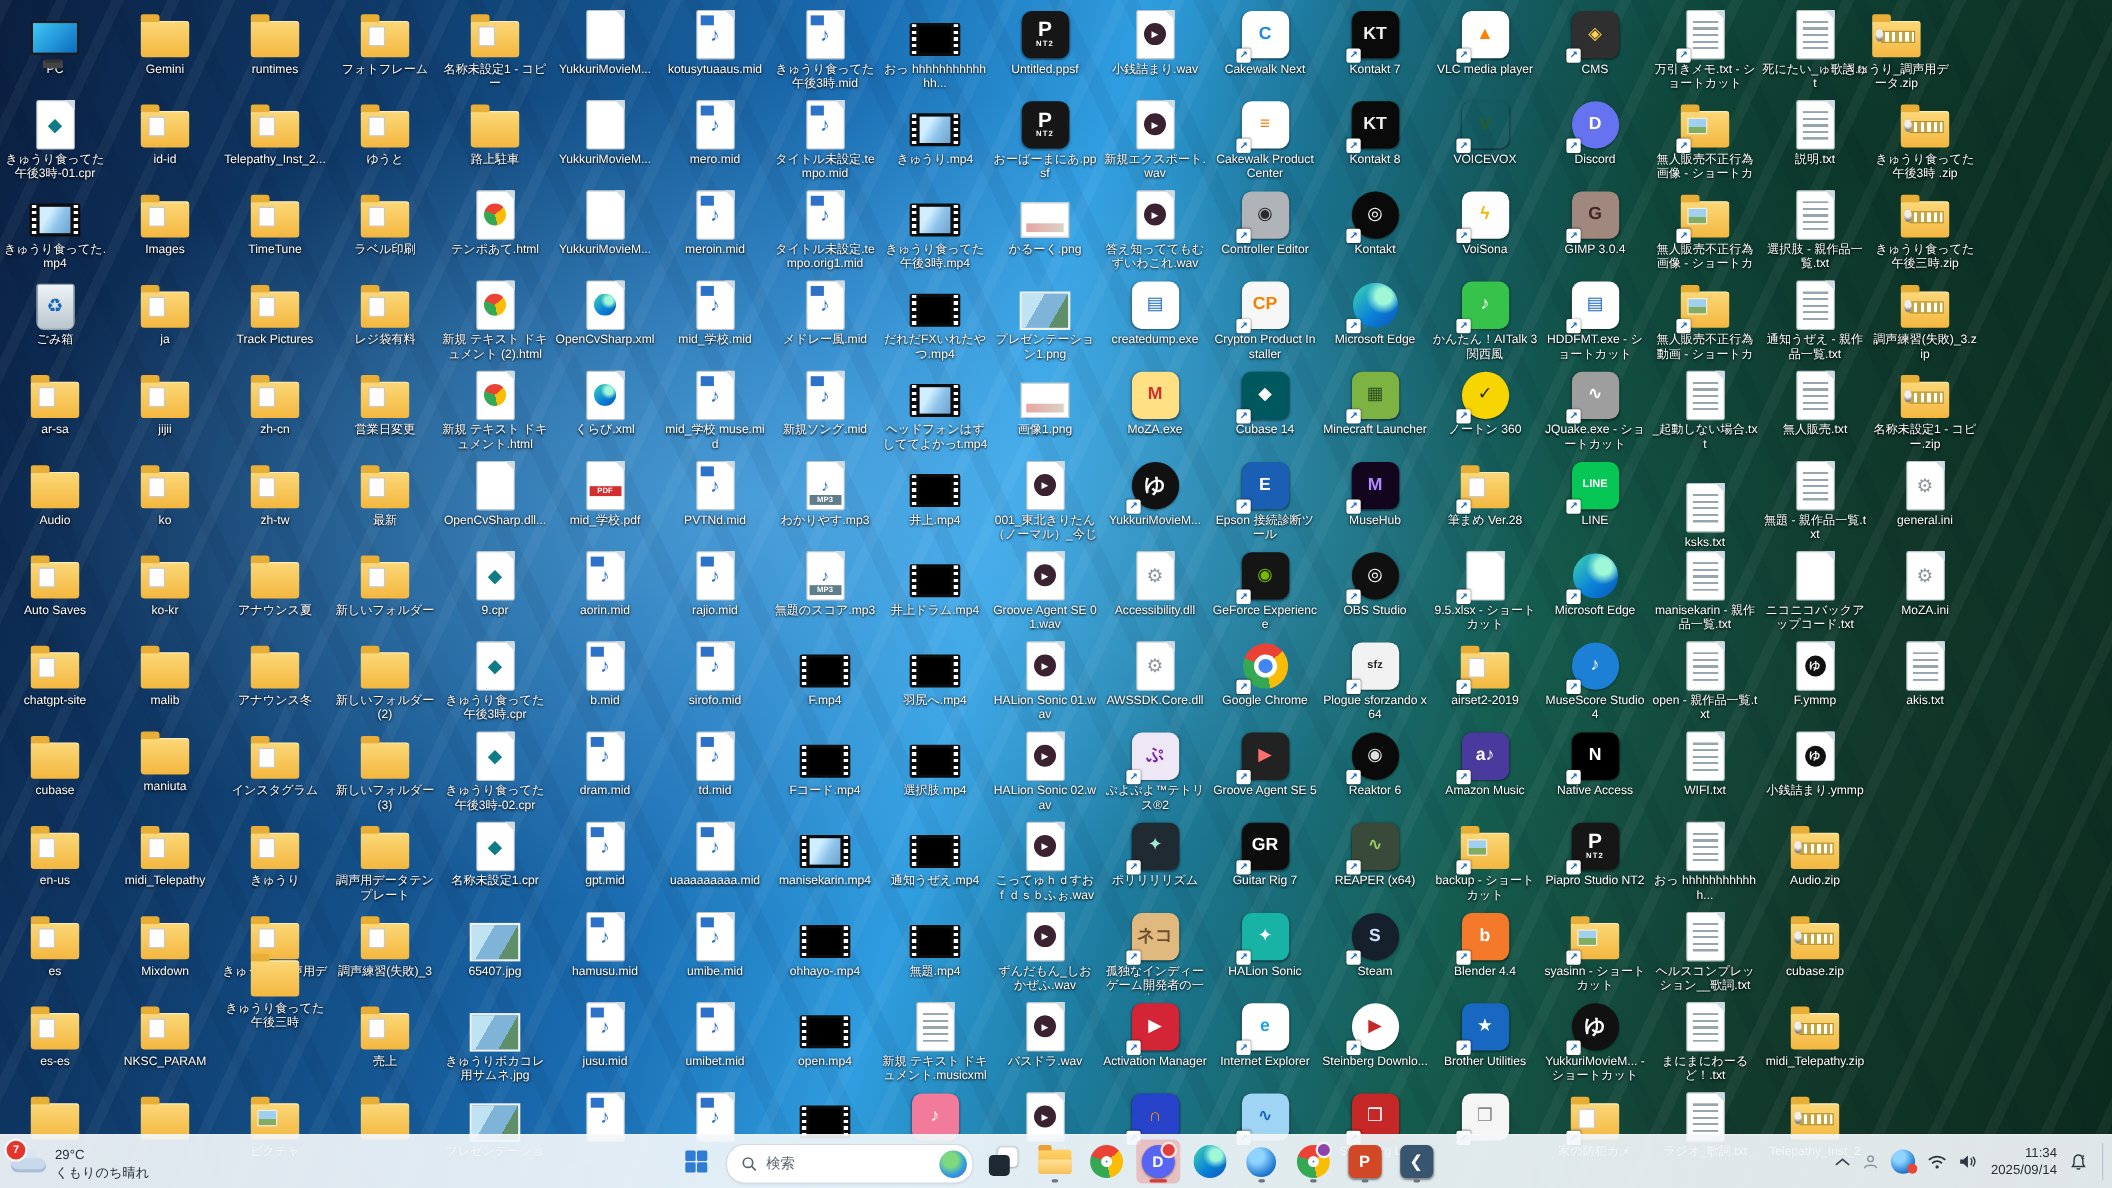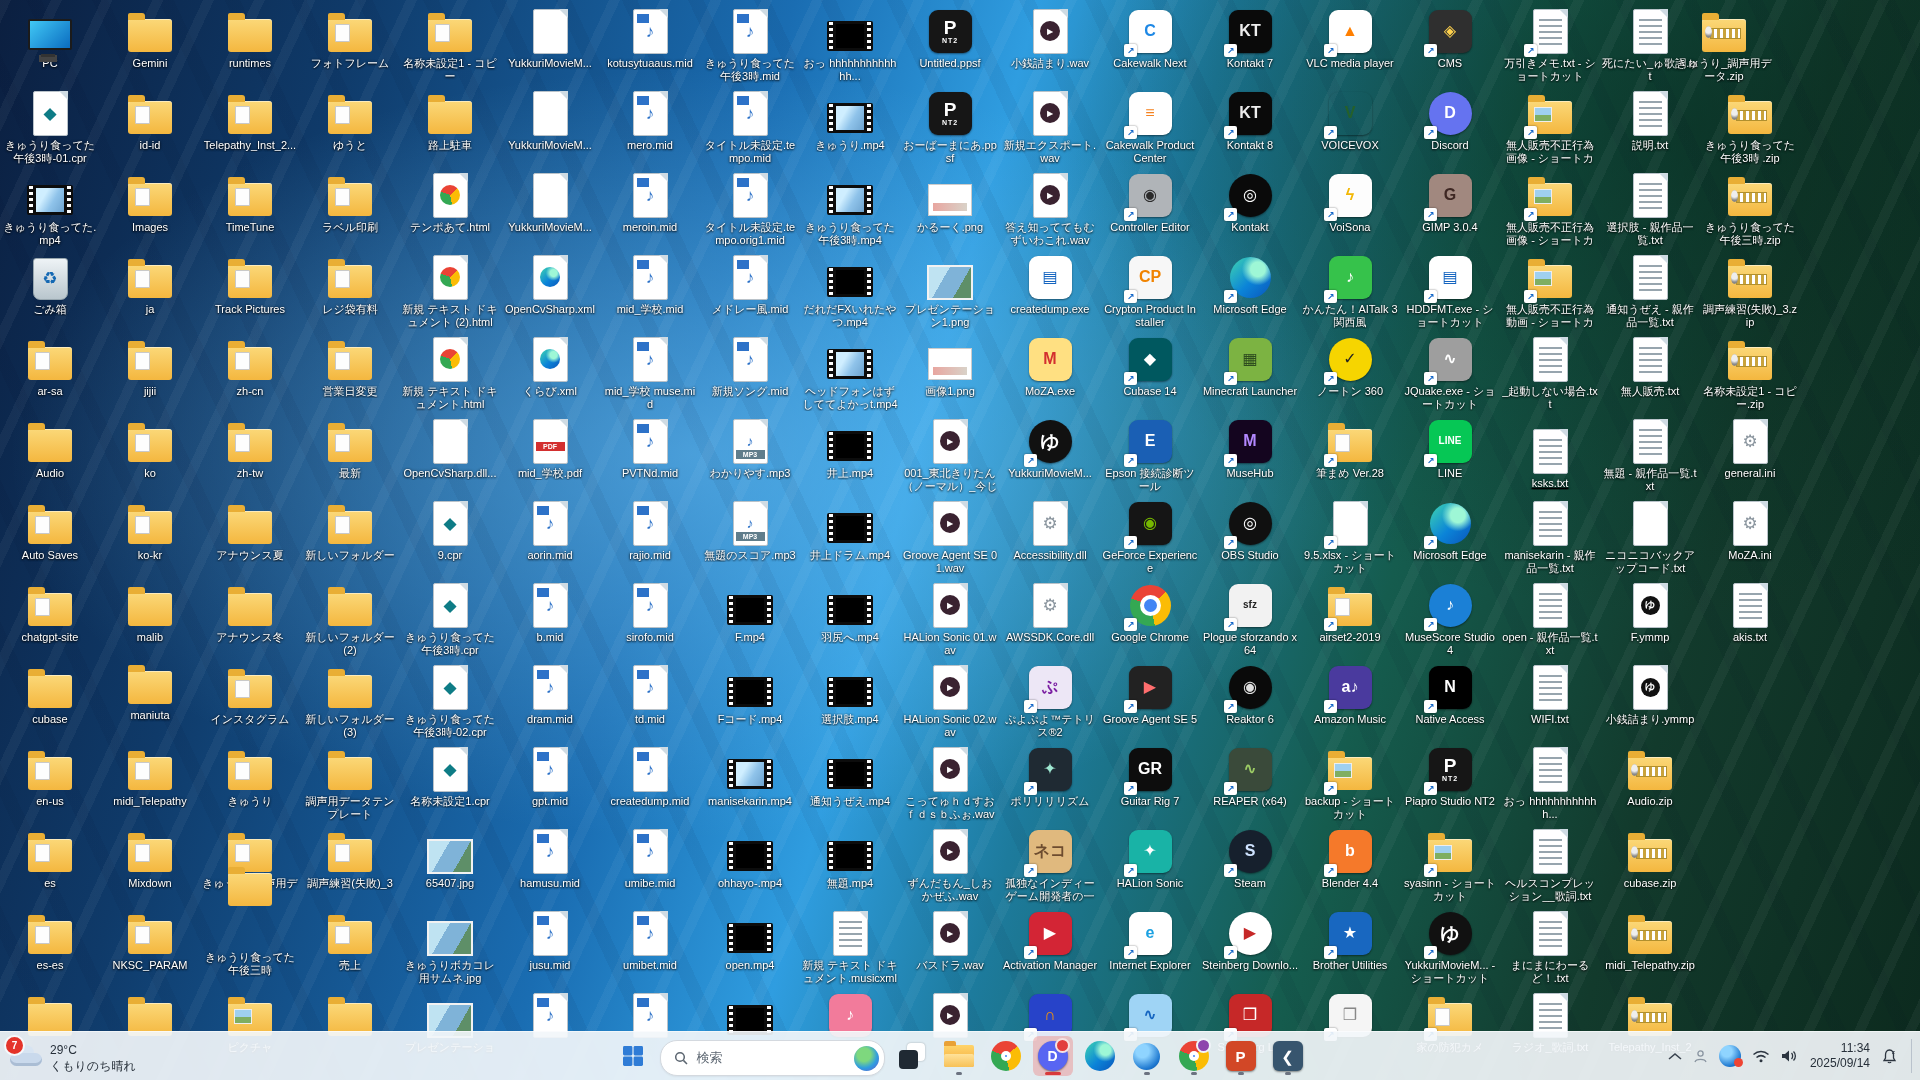--- a/index.html
+++ b/index.html
@@ -384,21 +384,21 @@
       <div class="lbl">きゅうり</div>
     </div>
     <div class="dicon" title="きゅうり_調声用データ" style="left: 205px; top: 828px;">
       <div class="ic">
         <div class="fold">
           <span class="subdoc"></span>
         </div>
       </div>
       <div class="lbl">きゅうり_調声用データ</div>
     </div>
-    <div class="dicon" title="きゅうり食ってた午後三時" style="left: 205px; top: 862px; gap: 40px;">
+    <div class="dicon" title="きゅうり食ってた午後三時" style="left: 205px; top: 862px;">
       <div class="ic">
         <div class="fold"></div>
       </div>
       <div class="lbl">きゅうり食ってた午後三時</div>
     </div>
     <div class="dicon" title="ピクチャ" style="left: 205px; top: 992px;">
       <div class="ic">
         <div class="fold">
           <span class="subphoto"></span>
         </div>
@@ -781,21 +781,21 @@
       </div>
       <div class="lbl">td.mid</div>
     </div>
     <div class="dicon" title="uaaaaaaaaa.mid" style="left: 605px; top: 746px;">
       <div class="ic">
         <div class="page">
           <span class="film-mini"></span>
           <span class="pg" style="color:#2d72c8">♪</span>
         </div>
       </div>
-      <div class="lbl">createdump.mid</div>
+      <div class="lbl">uaaaaaaaaa.mid</div>
     </div>
     <div class="dicon" title="umibe.mid" style="left: 605px; top: 828px;">
       <div class="ic">
         <div class="page">
           <span class="film-mini"></span>
           <span class="pg" style="color:#2d72c8">♪</span>
         </div>
       </div>
       <div class="lbl">umibe.mid</div>
     </div>
@@ -1636,21 +1636,21 @@
         <span class="sc">↗</span>
       </div>
       <div class="lbl">無人販売不正行為 動画 - ショートカット</div>
     </div>
     <div class="dicon" title="_起動しない場合.txt" style="left: 1505px; top: 336px;">
       <div class="ic">
         <div class="page lines"></div>
       </div>
       <div class="lbl">_起動しない場合.txt</div>
     </div>
-    <div class="dicon" title="ksks.txt" style="left: 1505px; top: 428px; text-decoration: underline;">
+    <div class="dicon" title="ksks.txt" style="left: 1505px; top: 438px;">
       <div class="ic">
         <div class="page lines"></div>
       </div>
       <div class="lbl">ksks.txt</div>
     </div>
     <div class="dicon" title="manisekarin - 親作品一覧.txt" style="left: 1505px; top: 500px;">
       <div class="ic">
         <div class="page lines"></div>
       </div>
       <div class="lbl">manisekarin - 親作品一覧.txt</div>

